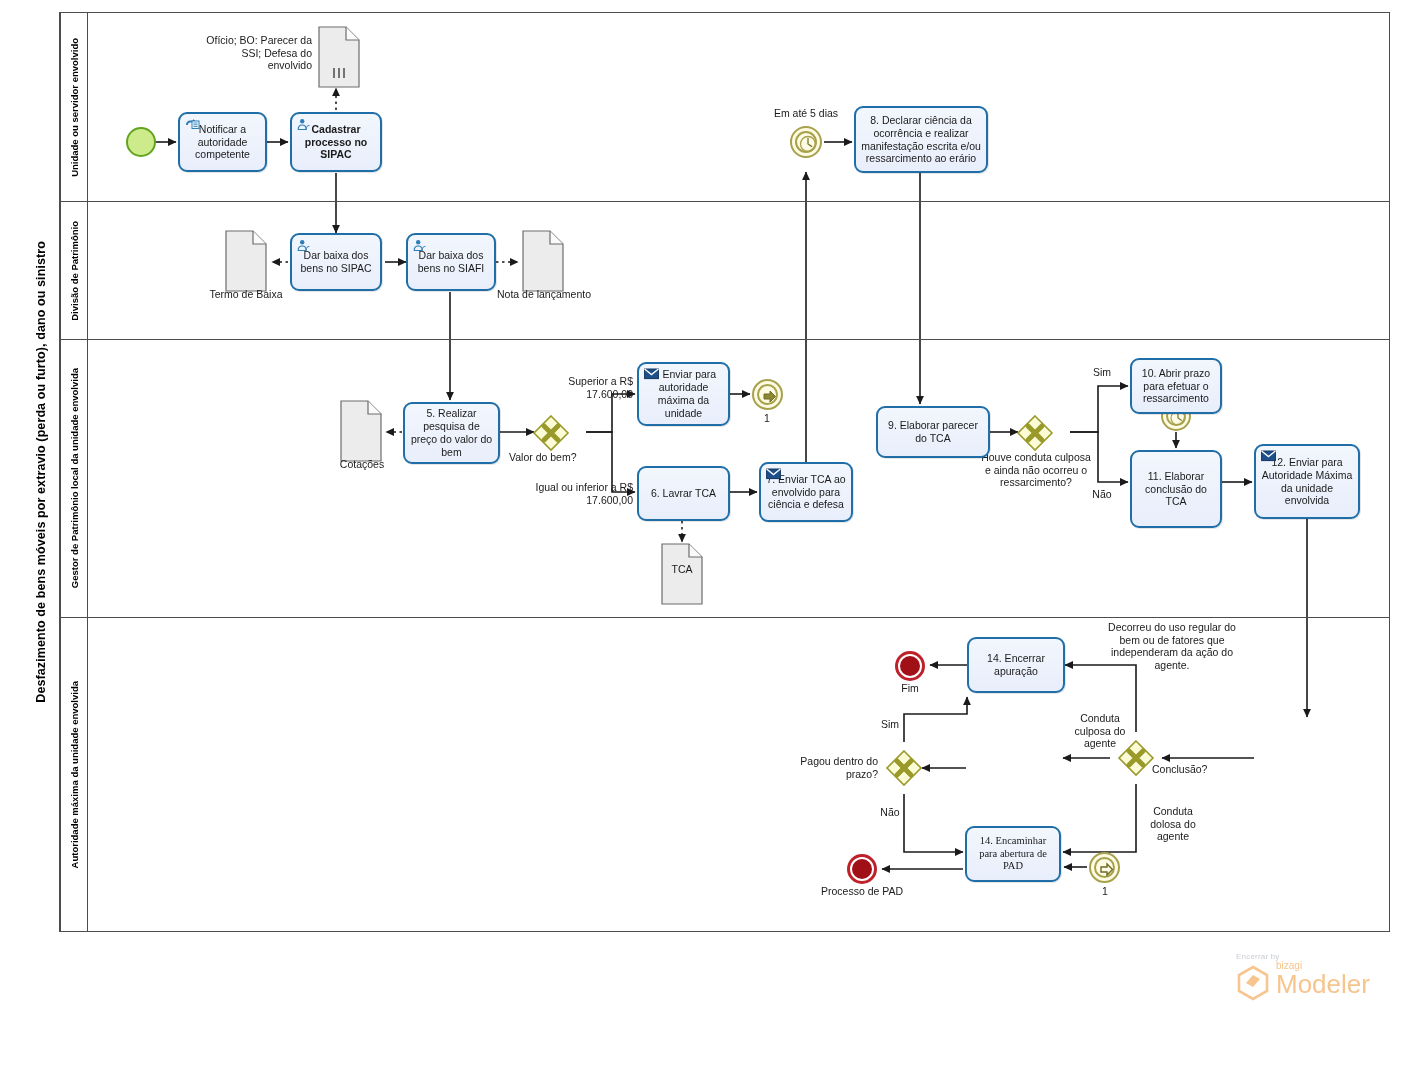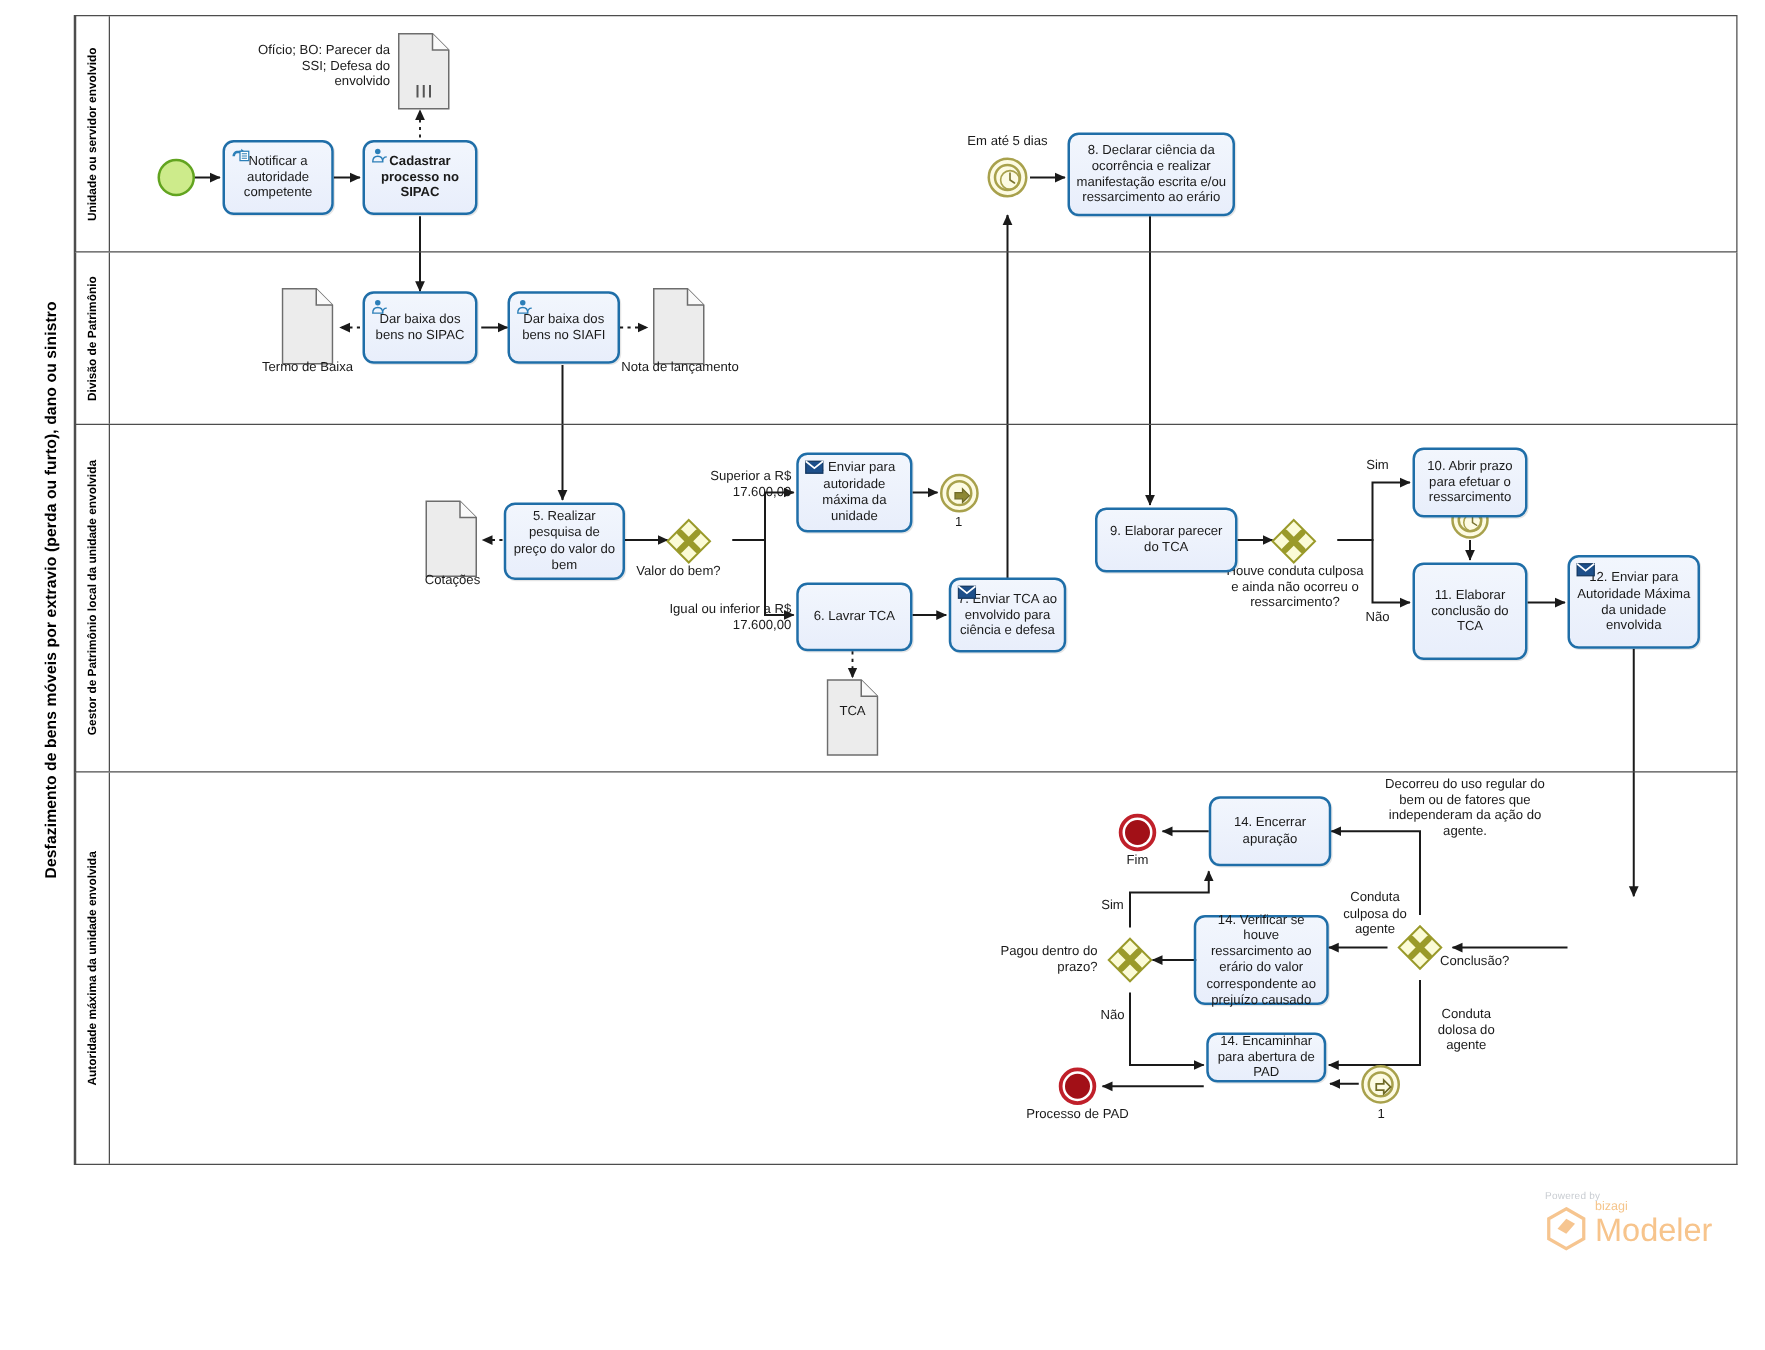--- a/index.html
+++ b/index.html
@@ -400,40 +400,37 @@
       </svg>
     </span>
     <span class="tx">12. Enviar para Autoridade Máxima da unidade envolvida</span>
   </div>
 
 
   <div class="task" style="left:967px;top:637px;width:98px;height:56px;">
     <span class="tx">14. Encerrar apuração</span>
   </div>
 
-  <div class="task" style="left:955px;top:732px;width:108px;height:72px;">
-    <span class="tx">14. Verificar se houve ressarcimento ao erário do valor correspondente ao prejuízo causado</span>
-  </div>
-
-  <div class="task" style="left:965px;top:826px;width:96px;height:40px;">
+
+  <div class="task" style="left:965px;top:826px;width:96px;height:56px;font-family:Liberation Serif, serif;">
     <span class="tx">14. Encaminhar para abertura de PAD</span>
   </div>
 
   <div class="lbl r" style="left:527px;top:375px;width:106px;">Superior a R$ 17.600,00</div>
   <div class="lbl r" style="left:509px;top:481px;width:124px;">Igual ou inferior a R$ 17.600,00</div>
   <div class="lbl" style="left:1085px;top:366px;width:34px;">Sim</div>
   <div class="lbl" style="left:1085px;top:488px;width:34px;">Não</div>
   <div class="lbl" style="left:1098px;top:621px;width:148px;">Decorreu do uso regular do bem ou de fatores que independeram da ação do agente.</div>
   <div class="lbl" style="left:1064px;top:712px;width:72px;">Conduta culposa do agente</div>
   <div class="lbl" style="left:1138px;top:805px;width:70px;">Conduta dolosa do agente</div>
   <div class="lbl" style="left:873px;top:718px;width:34px;">Sim</div>
   <div class="lbl" style="left:873px;top:806px;width:34px;">Não</div>
 
   <div class="wm">
-    <div class="pb">Powered by</div>
+    <div class="pb">Encerrar by</div>
     <svg width="34" height="36" viewBox="0 0 34 36">
       <path d="M17,2 L31,10 V26 L17,34 L3,26 V10 Z" fill="none" stroke="#f6c590" stroke-width="2.6"></path>
       <path d="M17,10 L24,14 L17,22 L10,18 Z" fill="#f6c590"></path>
     </svg>
     <div class="bz">bizagi</div>
     <div class="md">Modeler</div>
   </div>
 
 </div>
 

